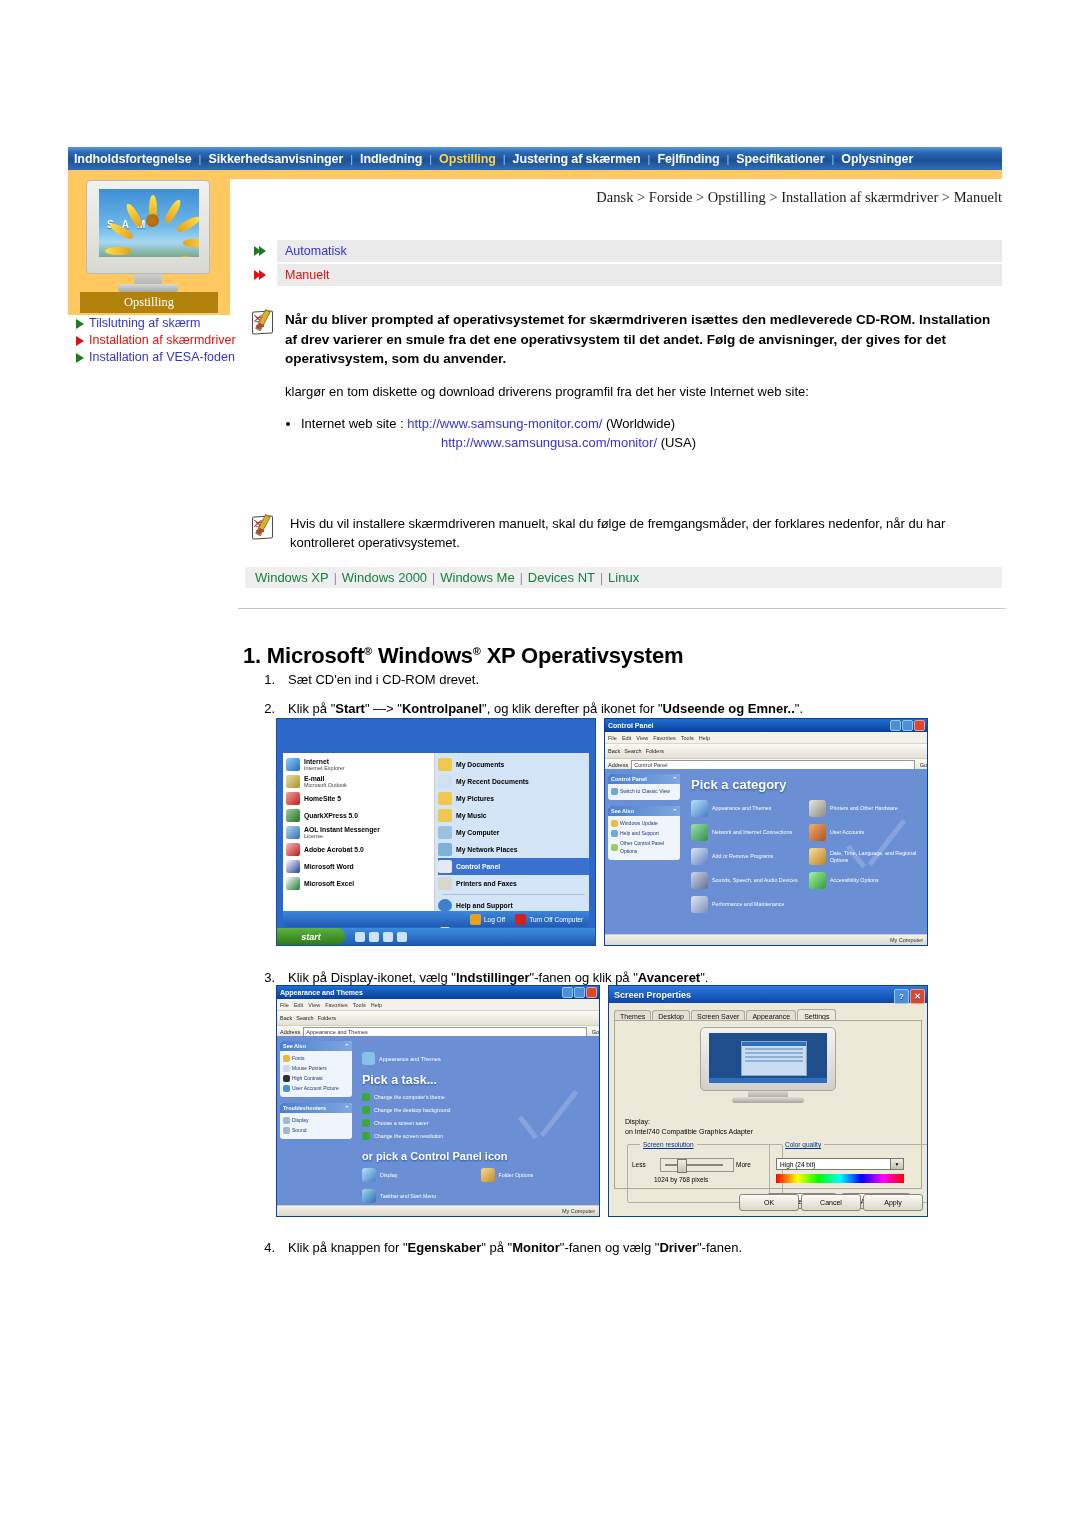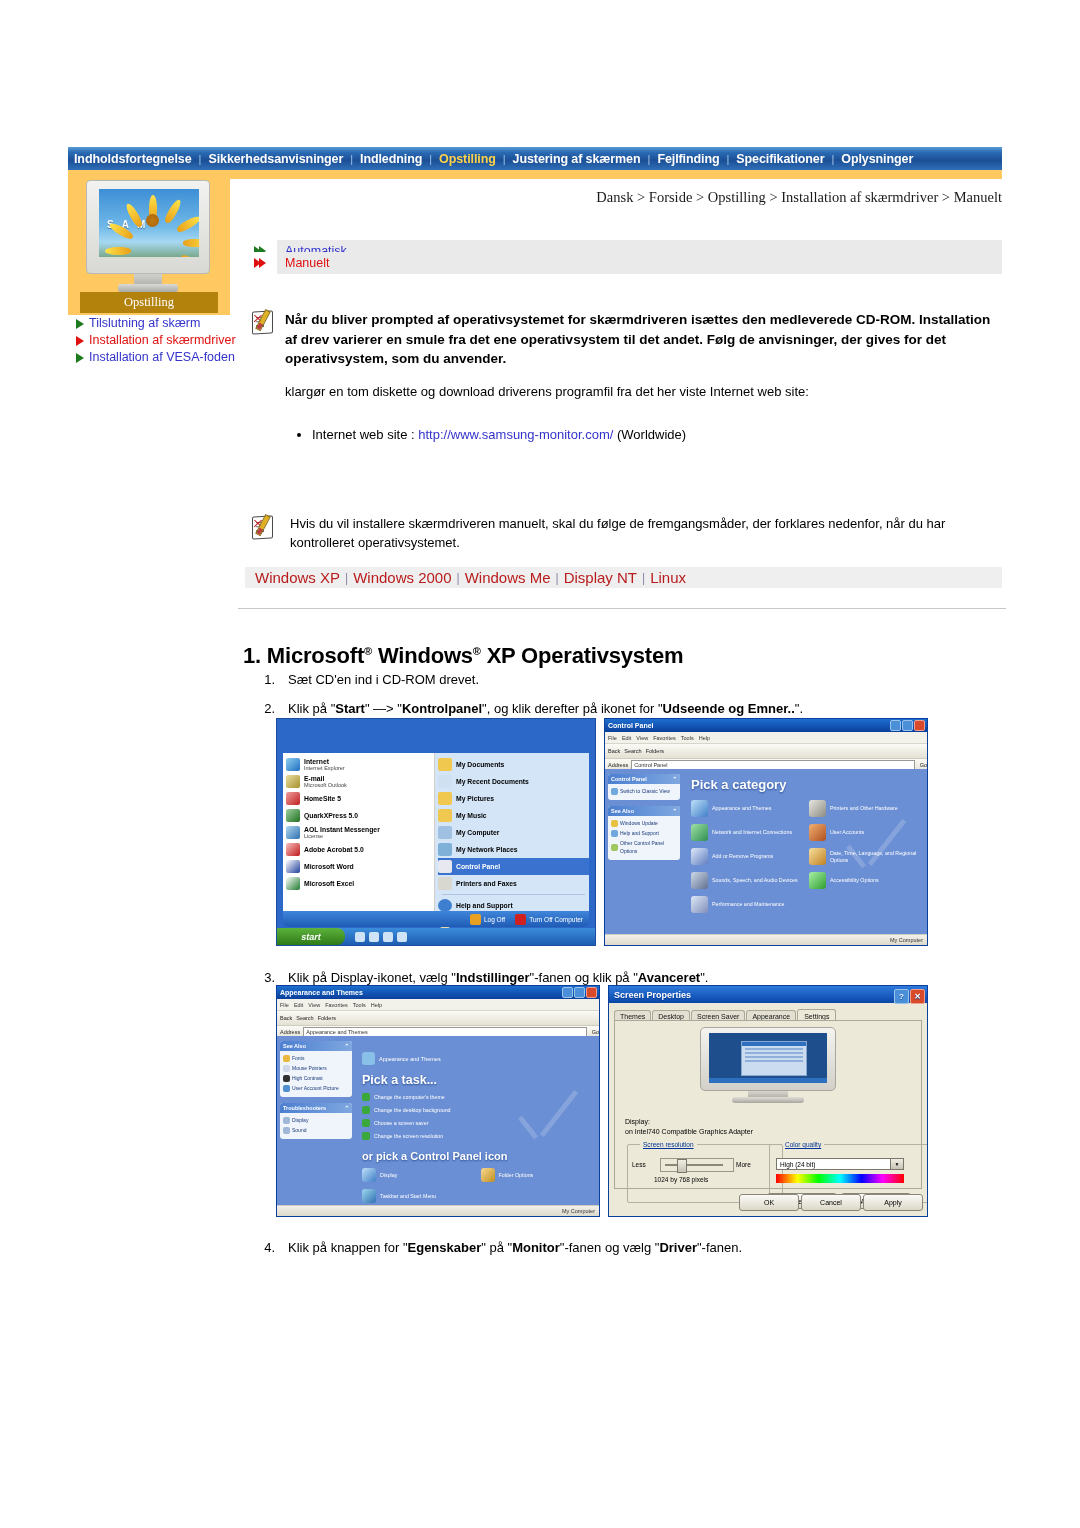--- a/index.html
+++ b/index.html
@@ -115,21 +115,21 @@
   .dbl-arrow{display:inline-block;line-height:0;}
   .dbl-arrow i{
     display:inline-block;width:0;height:0;
     border-top:5px solid transparent;border-bottom:5px solid transparent;
     border-left:7px solid #1e7a1e;margin-left:-2px;
   }
   .dbl-arrow.red i{border-left-color:#e01010;}
   .tab-label{font-size:12.5px;padding-left:8px;color:#3333cc;}
   .tab-label.red{color:#e01010;}
   #tabrow-auto{top:240px;}
-  #tabrow-man{top:252px;}
+  #tabrow-man{top:264px;}
 
   
   .noteicon{
     position:absolute;width:24px;height:24px;
   }
   .note-paper{
     position:absolute;left:0;top:1px;width:19px;height:21px;
     border:1.4px solid #4a4a4a;border-radius:2px;background:#fff;
     transform:skewY(-3deg);
   }
@@ -157,36 +157,36 @@
     font-size:13.5px;font-weight:bold;line-height:19.5px;color:#000;
   }
   #para-klargor{
     position:absolute;left:285px;top:383px;width:716px;
     font-size:13px;line-height:18px;color:#000;
   }
   #urlblock{
     position:absolute;left:285px;top:414px;width:716px;
     font-size:13px;line-height:19px;color:#000;
   }
-  #urlblock ul{margin:11px;padding:0 0 0 16px;}
+  #urlblock ul{margin:0;padding:0 0 0 16px;}
   #urlblock li{list-style:disc;}
   .url{color:#3333cc;}
   .url-indent{display:block;margin-left:140px;}
 
   #note2-text{
     position:absolute;left:290px;top:515px;width:716px;
     font-size:13px;line-height:18.5px;color:#000;
   }
 
   #oslinks{
     position:absolute;left:245px;top:567px;width:757px;height:21px;
     background:#efefef;display:flex;align-items:center;
     padding-left:5px;box-sizing:border-box;
   }
-  .oslink{color:#b91c1c;font-size:15px;padding:0 5px;}
+  .oslink{color:#15803d;font-size:13px;padding:0 5px;}
   .ossep{color:#8888aa;font-size:12px;}
 
   #hr1{
     position:absolute;left:238px;top:608px;width:768px;height:1px;background:#c8c8c8;
   }
 
   
   #h1{
     position:absolute;left:243px;top:628px;
     font-size:22px;font-weight:bold;color:#000;letter-spacing:-0.2px;
@@ -541,20 +541,24 @@
 </div>
 <div id="note1-text">Når du bliver prompted af operativsystemet for skærmdriveren isættes den medleverede CD-ROM. Installation af drev varierer en smule fra det ene operativsystem til det andet. Følg de anvisninger, der gives for det operativsystem, som du anvender.</div>
 <div id="para-klargor">klargør en tom diskette og download driverens programfil fra det her viste Internet web site:</div>
 
 <div id="urlblock">
   <ul>
     <li>
       <span>Internet web site :</span>
       <span class="url">http://www.samsung-monitor.com/</span>
       <span>(Worldwide)</span>
+      <span class="url-indent">
+        <span class="url">http://www.samsungusa.com/monitor/</span>
+        <span>(USA)</span>
+      </span>
     </li>
   </ul>
 </div>
 
 <div class="noteicon" id="note2">
   <span class="note-paper">
       <span class="note-lines">
         <b></b>
         <b></b>
         <b></b>
@@ -565,21 +569,21 @@
 </div>
 <div id="note2-text">Hvis du vil installere skærmdriveren manuelt, skal du følge de fremgangsmåder, der forklares nedenfor, når du har kontrolleret operativsystemet.</div>
 
 <div id="oslinks">
   <span class="oslink">Windows XP</span>
   <span class="ossep">|</span>
   <span class="oslink">Windows 2000</span>
   <span class="ossep">|</span>
   <span class="oslink">Windows Me</span>
   <span class="ossep">|</span>
-  <span class="oslink">Display NT</span>
+  <span class="oslink">Devices NT</span>
   <span class="ossep">|</span>
   <span class="oslink">Linux</span>
 </div>
 <div id="hr1"></div>
 
 <h1 id="h1"><span>1. Microsoft</span><sup>®</sup><span> Windows</span><sup>®</sup><span> XP Operativsystem</span></h1>
 
 <div class="step" id="step1">
   <span class="num">1.</span>
   <span class="txt">Sæt CD'en ind i CD-ROM drevet.</span>

